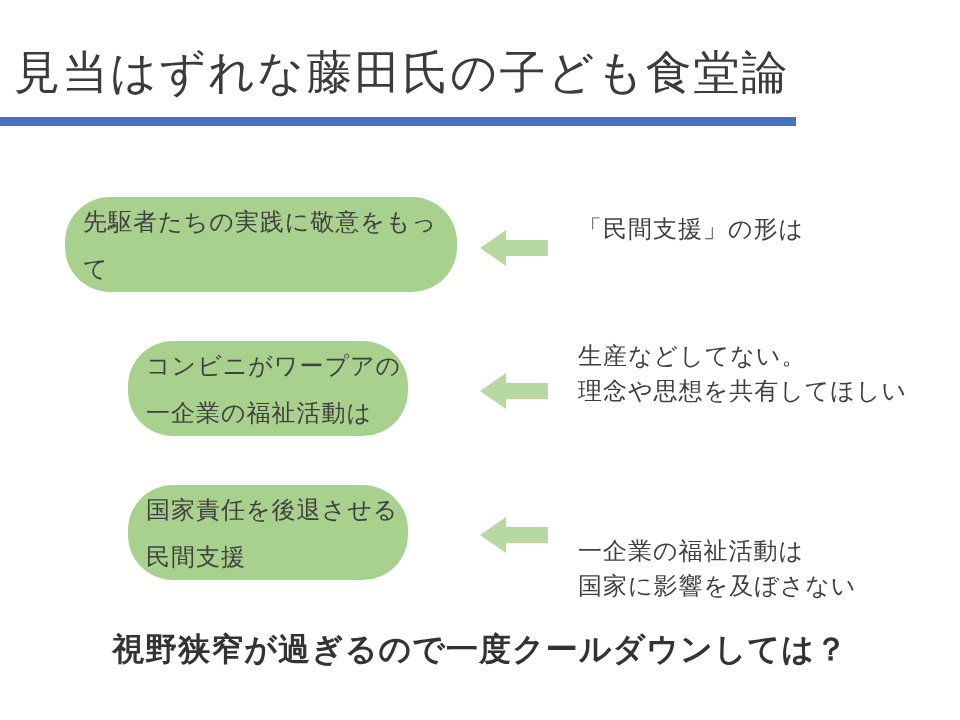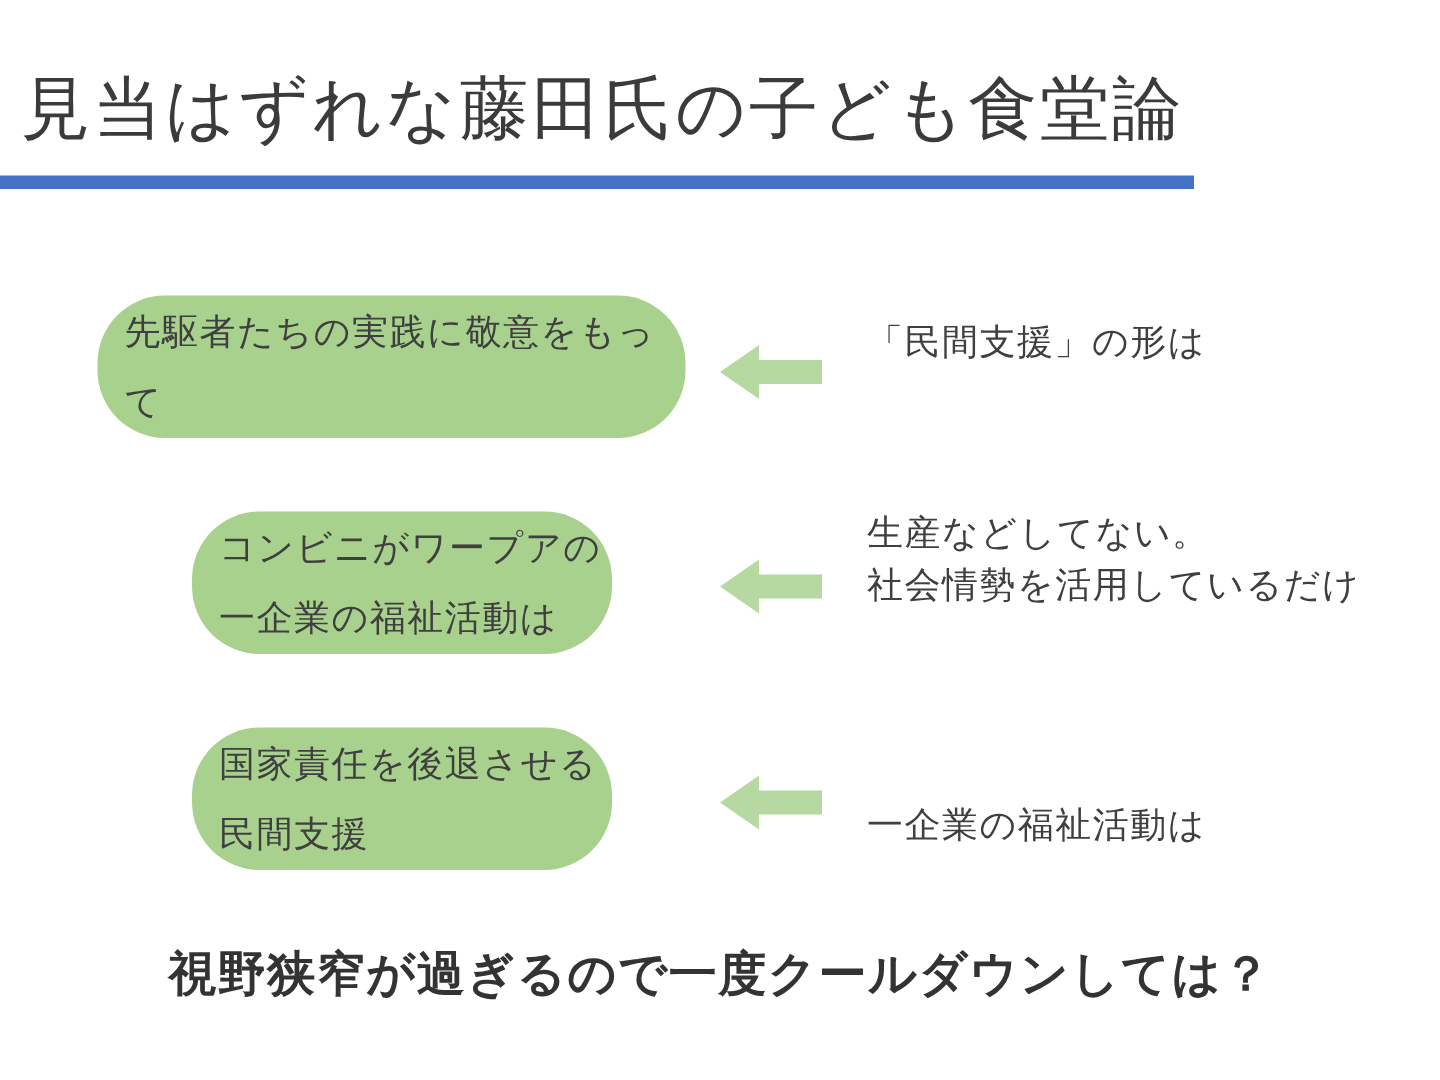--- a/index.html
+++ b/index.html
@@ -107,29 +107,30 @@
 
   <div class="callout-box box-2">
     <span>コンビニがワープアの</span>
     <span>一企業の福祉活動は</span>
   </div>
   <svg class="arrow arrow-2" viewBox="0 0 68 38">
     <polygon points="0,19 26,1 26,11 68,11 68,27 26,27 26,37" fill="#b5d9a0"></polygon>
   </svg>
   <div class="note note-2">
     <div>生産などしてない。</div>
-    <div>社会情勢を活用しているだけ</div>
+    <div>理念や思想を共有してほしい</div>
   </div>
 
   <div class="callout-box box-3">
     <span>国家責任を後退させる</span>
     <span>民間支援</span>
   </div>
   <svg class="arrow arrow-3" viewBox="0 0 68 38">
     <polygon points="0,19 26,1 26,11 68,11 68,27 26,27 26,37" fill="#b5d9a0"></polygon>
   </svg>
   <div class="note note-3">
     <div>一企業の福祉活動は</div>
+    <div>国家に影響を及ぼさない</div>
   </div>
 
   <div class="conclusion">視野狭窄が過ぎるので一度クールダウンしては？</div>
 
 </div>
 
 </body></html>

